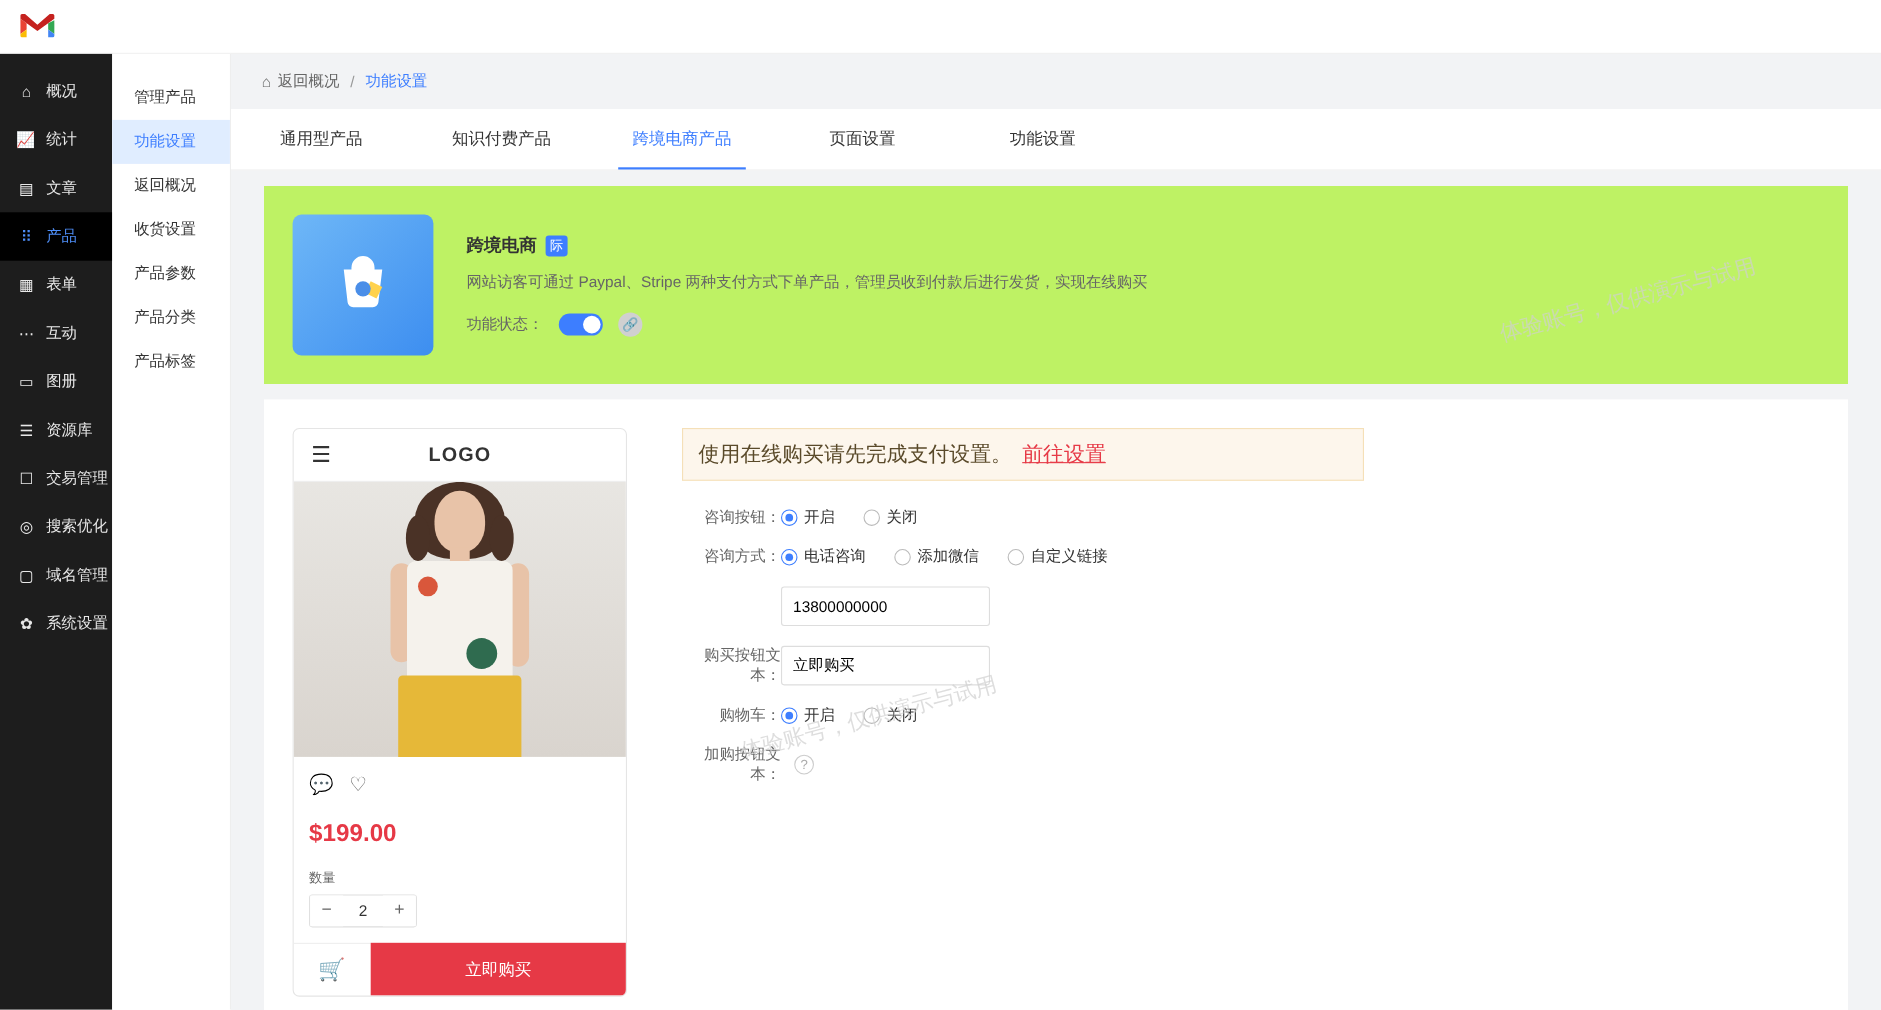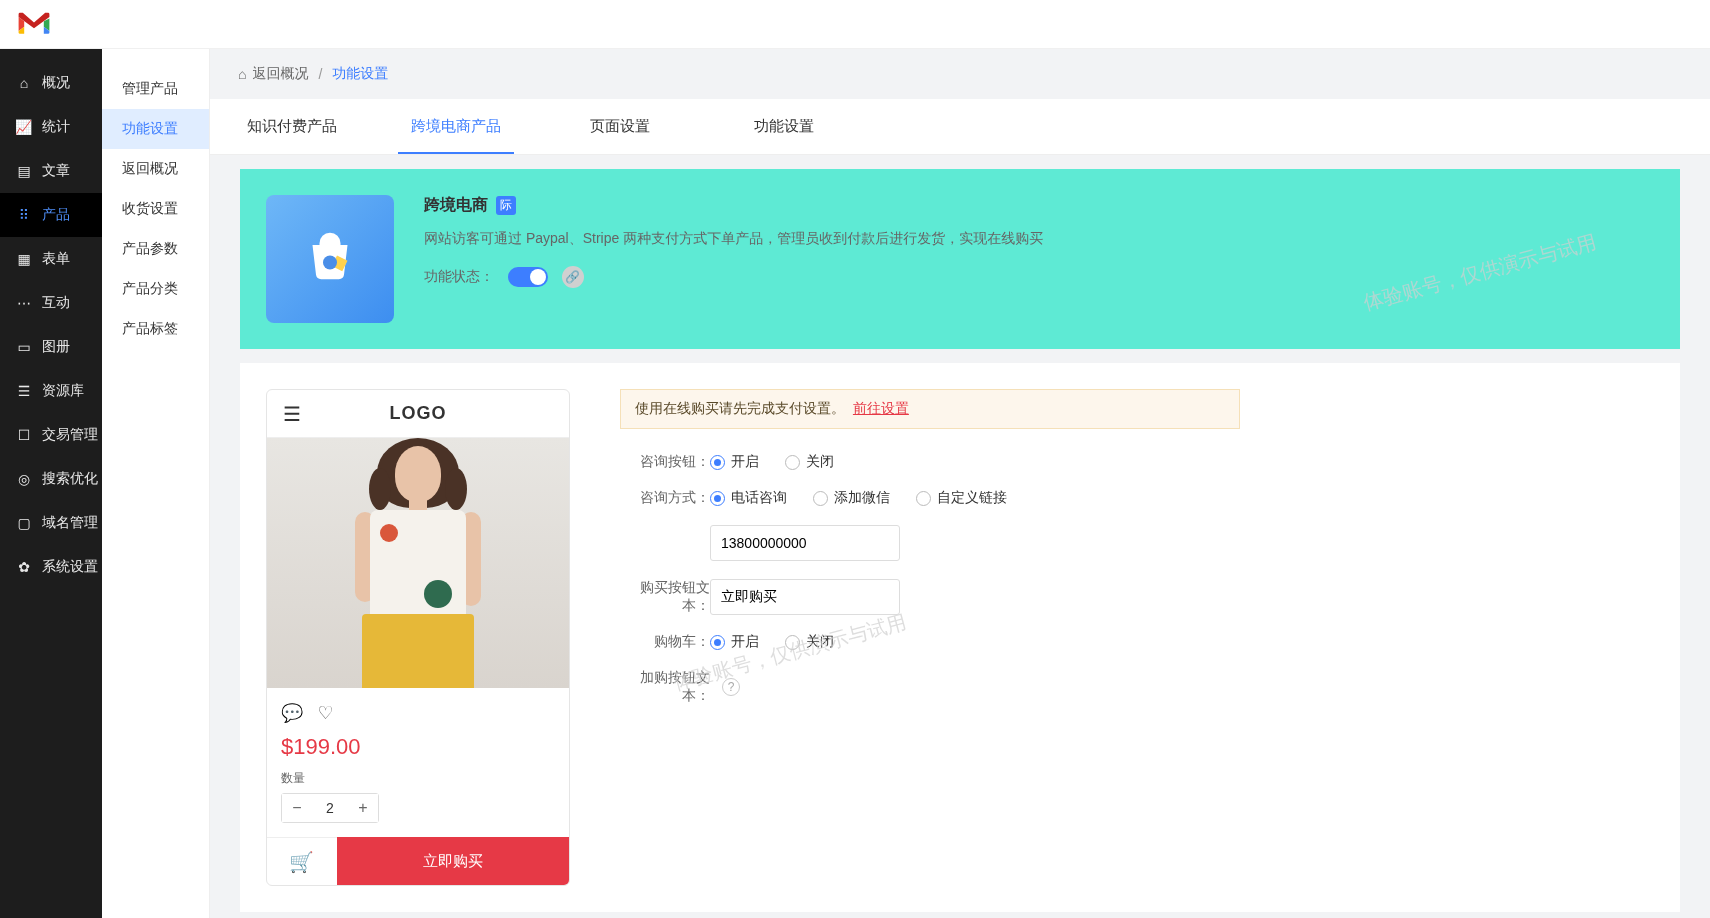--- a/index.html
+++ b/index.html
@@ -17,21 +17,21 @@
 .sidebar-sub .sub-item.active{background:#e0edff;color:#3d7eff}
 .content{flex:1;background:#f2f3f5;overflow-y:auto;position:relative}
 .breadcrumb{height:50px;display:flex;align-items:center;padding-left:28px;font-size:14px;color:#666;background:#f2f3f5}
 .breadcrumb .home-icon{margin-right:6px}
 .breadcrumb .sep{margin:0 10px;color:#999}
 .breadcrumb .current{color:#3d7eff}
 .tabs{background:#fff;display:flex;height:56px;align-items:stretch;border-bottom:1px solid #eee;margin:0 0 14px 0}
 .tabs .tab{width:164px;display:flex;align-items:center;justify-content:center;cursor:pointer;font-size:15px;color:#333;position:relative}
 .tabs .tab.active{color:#3d7eff}
 .tabs .tab.active::after{content:"";position:absolute;bottom:0;left:24px;right:24px;height:2px;background:#3d7eff}
-.feature-card{background:#5eead4;margin:0 30px 14px 30px;padding:26px;display:flex;align-items:flex-start}
+.feature-card{background:#bef264;margin:0 30px 14px 30px;padding:26px;display:flex;align-items:center}
 .feature-icon{width:128px;height:128px;border-radius:8px;background:linear-gradient(135deg,#6eb7f7,#3d8ef0);display:flex;align-items:center;justify-content:center;margin-right:30px;flex-shrink:0}
 .feature-icon svg{width:70px;height:70px}
 .feature-info{flex:1}
 .feature-title{font-size:16px;font-weight:600;display:flex;align-items:center;margin-bottom:14px}
 .badge{display:inline-block;background:#3d7eff;color:#fff;font-size:12px;padding:1px 4px;border-radius:3px;margin-left:8px;font-weight:normal}
 .feature-desc{color:#666;font-size:14px;margin-bottom:18px}
 .feature-status{display:flex;align-items:center;color:#666}
 .toggle{width:40px;height:20px;background:#3d7eff;border-radius:10px;margin:0 14px;position:relative;cursor:pointer}
 .toggle::after{content:"";position:absolute;right:2px;top:2px;width:16px;height:16px;background:#fff;border-radius:50%}
 .link-btn{width:22px;height:22px;border-radius:50%;background:#d0d0d0;display:inline-flex;align-items:center;justify-content:center;color:#fff;font-size:12px;cursor:pointer}
@@ -50,30 +50,30 @@
 .model .top{width:96px;height:108px;background:#f5f2ec;position:absolute;top:72px;left:37px;border-radius:8px 8px 0 0}
 .model .top::before{content:"";position:absolute;left:10px;top:14px;width:18px;height:18px;background:#d9573b;border-radius:50%}
 .model .top::after{content:"";position:absolute;right:14px;bottom:10px;width:28px;height:28px;background:#2f6b4f;border-radius:50%}
 .model .arm-l{width:20px;height:90px;background:#e8c3a8;position:absolute;top:74px;left:22px;border-radius:10px}
 .model .arm-r{width:20px;height:94px;background:#e8c3a8;position:absolute;top:74px;right:22px;border-radius:10px}
 .model .pants{width:112px;height:90px;background:#e6b838;position:absolute;top:176px;left:29px;border-radius:4px 4px 0 0}
 .preview-body{padding:14px}
 .prod-title{font-size:14px;line-height:1.5;margin-bottom:4px;font-weight:600}
 .prod-row{display:flex;align-items:center;justify-content:space-between}
 .prod-icons{display:flex;gap:14px;color:#666;font-size:18px}
-.prod-price{color:#e63946;font-size:22px;font-weight:400;margin:10px 0}
+.prod-price{color:#e63946;font-size:22px;font-weight:700;margin:20px 0}
 .qty-label{font-size:12px;color:#666;margin-bottom:6px}
 .qty-box{display:inline-flex;border:1px solid #ddd;border-radius:3px;align-items:center}
 .qty-box button{width:30px;height:28px;border:none;background:#fff;cursor:pointer;font-size:16px;color:#666}
 .qty-box .val{width:36px;text-align:center;font-size:14px}
 .preview-foot{display:flex;height:48px}
 .preview-foot .cart{width:70px;display:flex;align-items:center;justify-content:center;color:#e63946;font-size:20px;border-top:1px solid #eee}
 .preview-foot .buy{flex:1;background:#e63946;color:#fff;display:flex;align-items:center;justify-content:center;font-size:15px;cursor:pointer}
 .form{flex:1;max-width:620px}
-.alert{background:#fdf6ec;border:1px solid #f5e0b8;padding:10px 14px;font-size:14px;color:#5a4a2a;margin-bottom:24px}
+.alert{background:#fdf6ec;border:1px solid #f5e0b8;padding:10px 14px;font-size:19px;color:#5a4a2a;margin-bottom:24px}
 .alert a{color:#e63946;text-decoration:underline;margin-left:4px;cursor:pointer}
 .form-row{display:flex;align-items:center;margin-bottom:18px;font-size:14px}
 .form-row .label{width:90px;text-align:right;color:#666;}
 .radio-group{display:flex;gap:26px}
 .radio{display:flex;align-items:center;cursor:pointer}
 .radio .dot{width:15px;height:15px;border:1px solid #bbb;border-radius:50%;margin-right:6px;display:inline-flex;align-items:center;justify-content:center}
 .radio.checked .dot{border-color:#3d7eff}
 .radio.checked .dot::after{content:"";width:7px;height:7px;background:#3d7eff;border-radius:50%}
 .text-input{width:190px;height:36px;border:1px solid #ddd;border-radius:3px;padding:0 10px;font-size:14px;outline:none}
 .help{width:18px;height:18px;border:1px solid #ccc;border-radius:50%;color:#aaa;font-size:12px;display:inline-flex;align-items:center;justify-content:center;margin-left:12px}
@@ -163,20 +163,21 @@
     <div class="watermark wm2">体验账号，仅供演示与试用</div>
 
     <div class="breadcrumb">
       <span class="home-icon">⌂</span>
       <span>返回概况</span>
       <span class="sep">/</span>
       <span class="current">功能设置</span>
     </div>
 
     <div class="tabs">
+      <div class="tab">通用型产品</div>
       <div class="tab">知识付费产品</div>
       <div class="tab active">跨境电商产品</div>
       <div class="tab">页面设置</div>
       <div class="tab">功能设置</div>
     </div>
 
     <div class="feature-card">
       <div class="feature-icon">
         <svg viewBox="0 0 80 80">
             <path fill="#fff" d="M20 24h40l-4 34a6 6 0 01-6 5H30a6 6 0 01-6-5z"></path>

